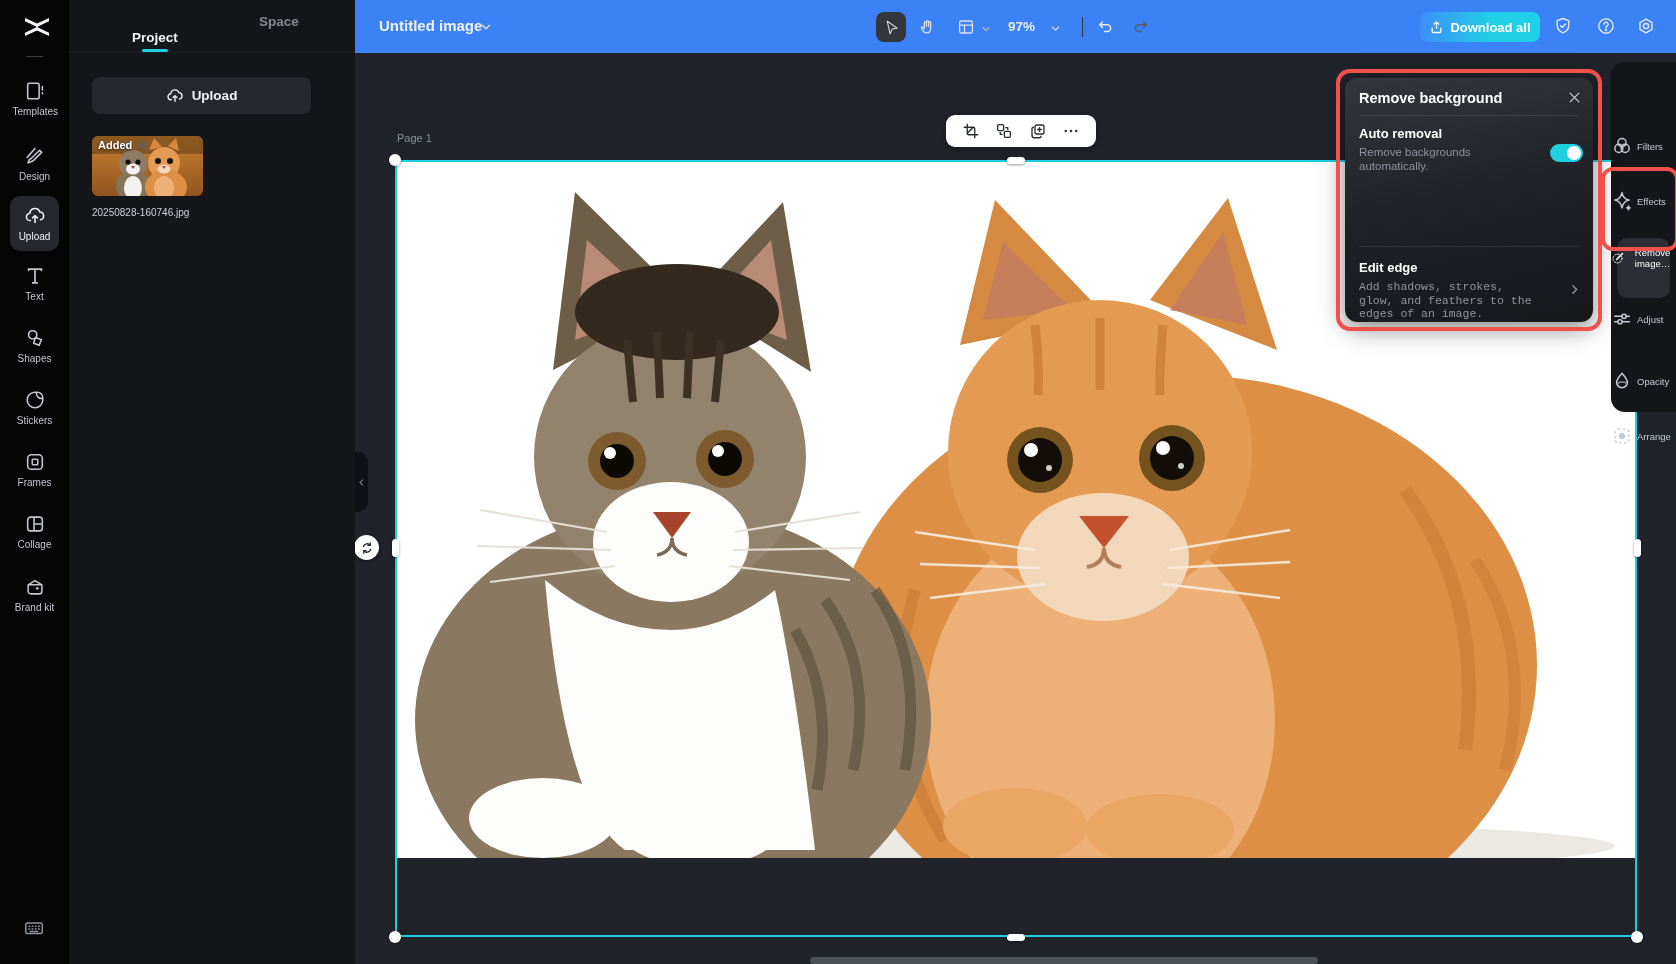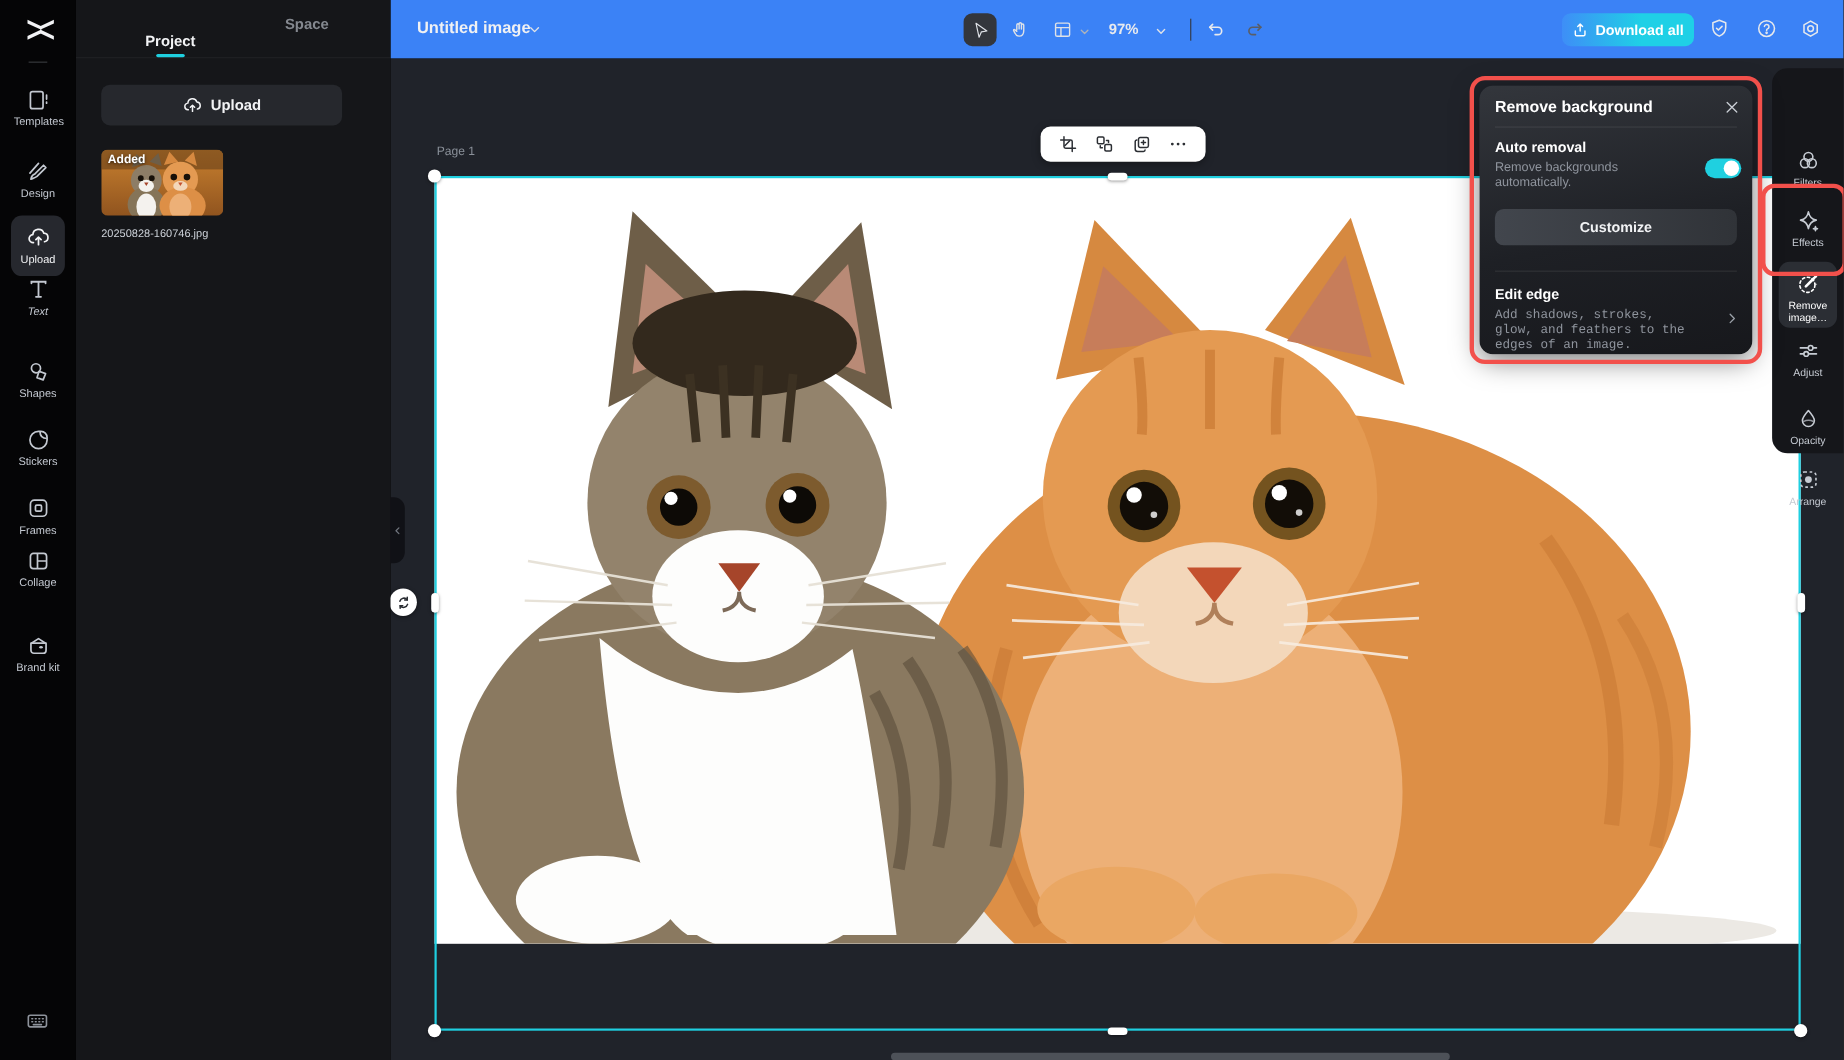--- a/index.html
+++ b/index.html
@@ -71,21 +71,21 @@
   #rb-toggle .knob{position:absolute;right:2px;top:2px;width:14px;height:14px;border-radius:50%;background:#fff;}
   #rb-customize{position:absolute;left:14px;top:112px;width:220px;height:33px;border-radius:8px;cursor:pointer;
                 background:linear-gradient(90deg,#42464d,#303338);display:flex;align-items:center;justify-content:center;}
   #rb-customize span{font-size:13px;font-weight:700;color:#f2f3f5;}
   #rb-edge-title{position:absolute;left:14px;top:182px;font-size:13px;font-weight:700;color:#fff;}
   #rb-edge-desc{position:absolute;left:14px;top:202px;width:186px;font-size:11.5px;line-height:13.5px;color:#8f949d;font-family:Liberation Mono, monospace;}
   #rb-edge-chev{position:absolute;right:12px;top:205px;color:#9aa0a8;cursor:pointer;}
 
   
   #strip{left:1611px;top:62px;width:65px;height:350px;background:#15161a;border-radius:14px 0 0 14px;z-index:45;}
-  .st-item{position:absolute;left:0;width:65px;display:flex;flex-direction:column;align-items:center;gap:4px;color:#c6cbd3;cursor:pointer;}
+  .st-item{position:absolute;left:0;width:65px;display:flex;align-items:center;gap:4px;color:#c6cbd3;cursor:pointer;}
   .st-item .lbl{font-size:9.5px;line-height:11px;text-align:center;color:#c6cbd3;max-width:52px;}
   #st-sel-tile{position:absolute;left:6px;top:176px;width:53px;height:60px;background:#2b2e34;border-radius:10px;}
   .st-item.sel .lbl{color:#fff;}
 
   
   .annot{position:absolute;border:4px solid #f2504b;border-radius:14px;z-index:60;pointer-events:none;}
   #annot-panel{left:1336px;top:69px;width:258px;height:254px;}
   #annot-strip{left:1601px;top:167px;width:70px;height:76px;border-radius:12px;}
 </style>
 </head>
@@ -370,21 +370,21 @@
     </svg>
     <span class="lbl">Design</span>
   </div>
   <div class="rail-item sel" style="top:205px;">
     <svg width="22" height="22" viewBox="0 0 24 24" fill="none" stroke="#f2f3f5" stroke-width="1.7" stroke-linecap="round" stroke-linejoin="round">
       <path d="M7 17a4 4 0 0 1-.6-8A5.6 5.6 0 0 1 17.3 7.6 4.3 4.3 0 0 1 18 16.1"></path>
         <path d="M12 11.5V19M9.4 14 12 11.5 14.6 14"></path>
     </svg>
     <span class="lbl">Upload</span>
   </div>
-  <div class="rail-item" style="top:252px;font-style:italic;">
+  <div class="rail-item" style="top:265px;">
     <svg width="22" height="22" viewBox="0 0 24 24" fill="none" stroke="currentColor" stroke-width="1.8" stroke-linecap="round">
       <path d="M5 6V4.5h14V6M12 4.5v15M9.5 19.5h5"></path>
     </svg>
     <span class="lbl">Text</span>
   </div>
   <div class="rail-item" style="top:327px;">
     <svg width="22" height="22" viewBox="0 0 24 24" fill="none" stroke="currentColor" stroke-width="1.7" stroke-linejoin="round">
       <circle cx="9.5" cy="8.5" r="4.5"></circle>
         <path d="M12.5 11.5 19 13.8 16.6 20 10.5 17.8z"></path>
     </svg>
@@ -397,21 +397,21 @@
     </svg>
     <span class="lbl">Stickers</span>
   </div>
   <div class="rail-item" style="top:451px;">
     <svg width="22" height="22" viewBox="0 0 24 24" fill="none" stroke="currentColor" stroke-width="1.7" stroke-linejoin="round">
       <rect x="4" y="4" width="16" height="16" rx="4"></rect>
         <rect x="9" y="9" width="6" height="6" rx="1.2"></rect>
     </svg>
     <span class="lbl">Frames</span>
   </div>
-  <div class="rail-item" style="top:499px;">
+  <div class="rail-item" style="top:513px;">
     <svg width="22" height="22" viewBox="0 0 24 24" fill="none" stroke="currentColor" stroke-width="1.7" stroke-linejoin="round">
       <rect x="4" y="4.5" width="16" height="15" rx="3"></rect>
         <path d="M11 4.5v15M11 12h9"></path>
     </svg>
     <span class="lbl">Collage</span>
   </div>
   <div class="rail-item" style="top:576px;">
     <svg width="22" height="22" viewBox="0 0 24 24" fill="none" stroke="currentColor" stroke-width="1.7" stroke-linejoin="round">
       <path d="M5 9.5 12 5l7 4.5"></path>
         <path d="M4.5 9.5h15a0 0 0 0 1 0 0v7a3 3 0 0 1-3 3h-9a3 3 0 0 1-3-3z"></path>
@@ -436,23 +436,20 @@
       </svg>
   </span>
   <div class="rb-divider" style="top:37px;"></div>
 
   <div id="rb-auto-title">Auto removal</div>
   <div id="rb-auto-desc">Remove backgrounds automatically.</div>
   <div id="rb-toggle" style="background:#1fd0e0;">
       <span class="knob"></span>
     </div>
 
-  <div id="rb-customize">
-    <span>Customize</span>
-  </div>
   <div class="rb-divider" style="top:168px;"></div>
 
   <div id="rb-edge-title">Edit edge</div>
   <div id="rb-edge-desc">Add shadows, strokes, glow, and feathers to the edges of an image.</div>
   <span id="rb-edge-chev">
     <svg width="13" height="13" viewBox="0 0 24 24" fill="none" stroke="currentColor" stroke-width="2.2" stroke-linecap="round" stroke-linejoin="round">
         <path d="M9 5l7 7-7 7"></path>
       </svg>
   </span>
 </div>

